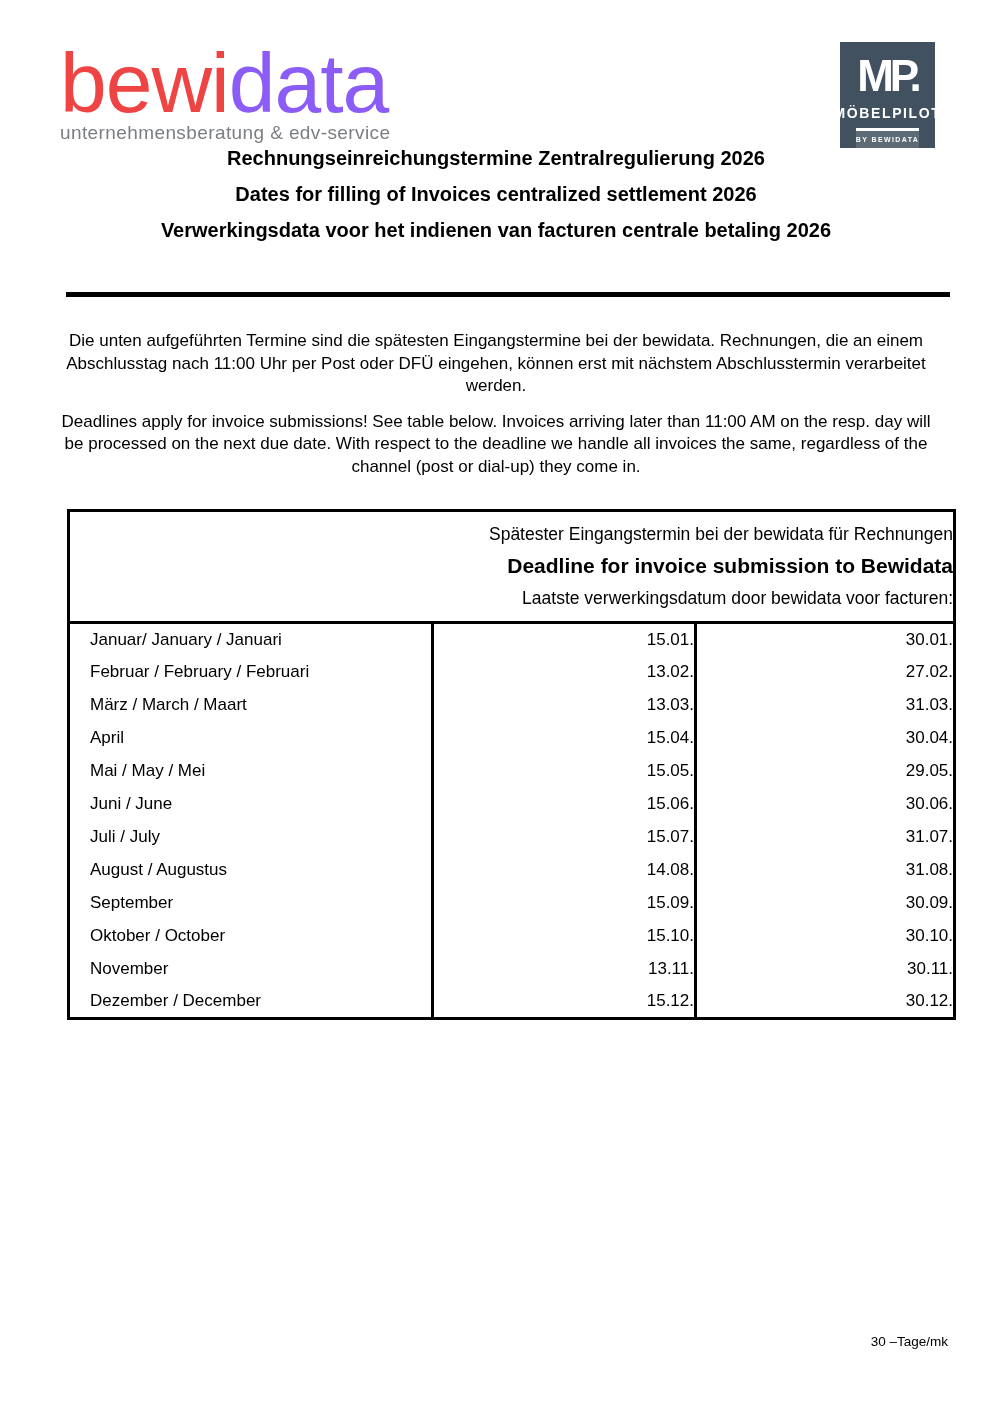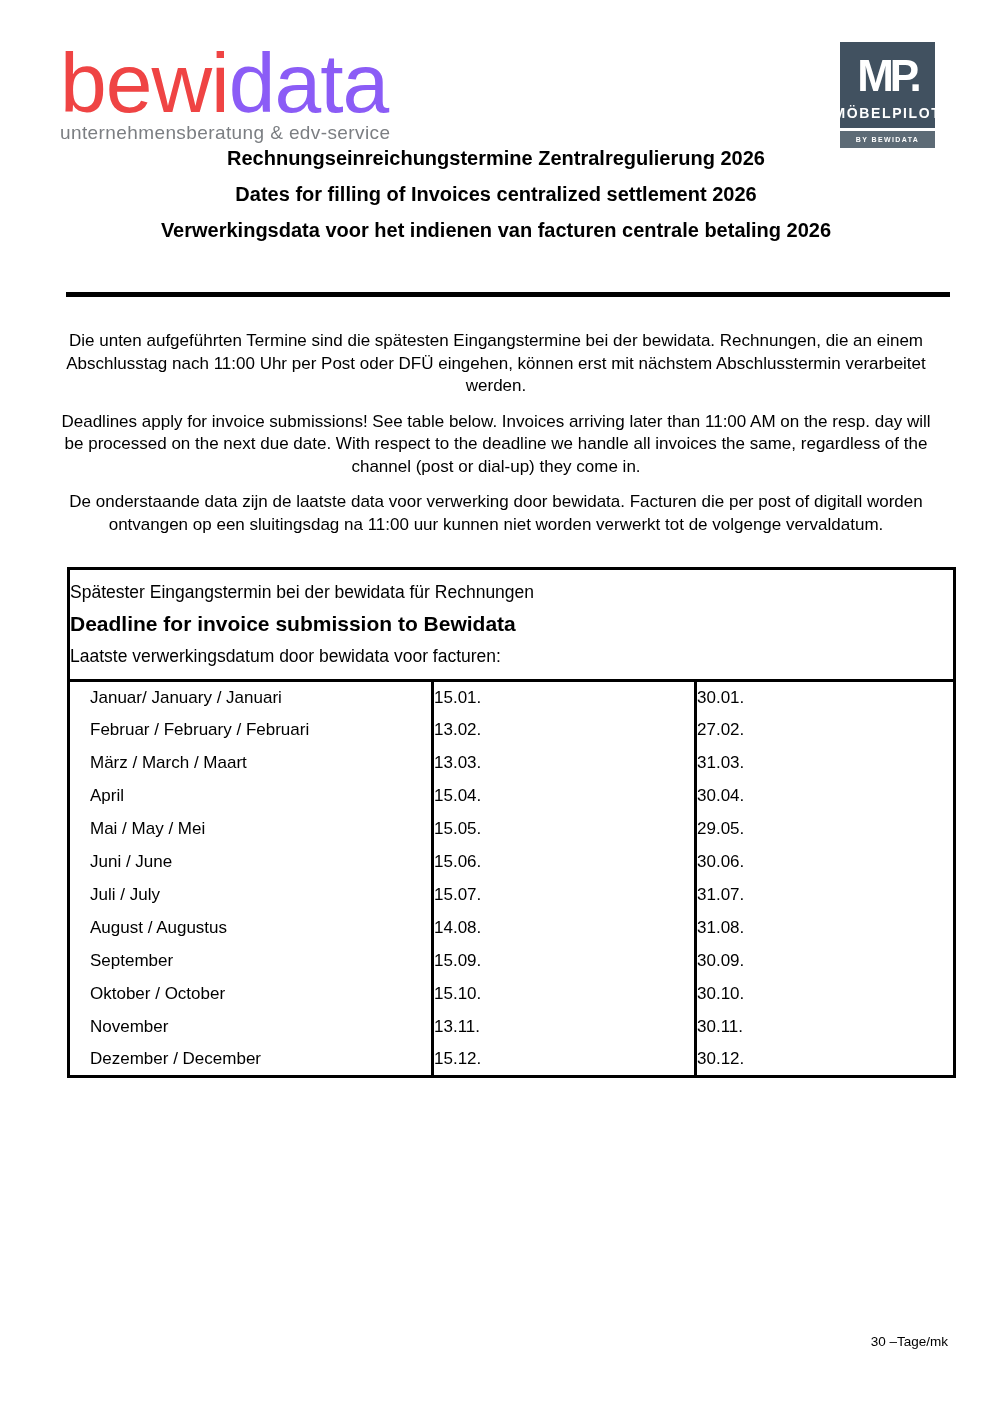--- a/index.html
+++ b/index.html
@@ -32,20 +32,21 @@
     letter-spacing: 0.4px;
     color: #7b7e82;
   }
 
   .mp-logo {
     width: 95px;
     height: 106px;
     background: #415160;
     display: flex;
     flex-direction: column;
+    align-items: center;
   }
   .mp-main {
     flex: 1;
     display: flex;
     flex-direction: column;
     align-items: center;
     justify-content: center;
     padding-top: 4px;
   }
   .mp-initials {
@@ -110,21 +111,21 @@
     margin: 31px 0 0 67px;
     width: 886px;
     table-layout: fixed;
   }
   .deadline-table col.c1 { width: 364px; }
   .deadline-table col.c2 { width: 263px; }
   .deadline-table col.c3 { width: 259px; }
 
   .table-head-block td {
     border-bottom: 3px solid #000;
-    text-align: left;
+    text-align: right;
     padding: 13px 0 14px 0;
     margin-top: 16px;
   }
   .tbl-title-de, .tbl-title-nl { font-size: 17.5px; line-height: 18px; }
   .tbl-title-en { font-size: 21px; line-height: 15px; margin-top: 15px; font-weight: bold; }
   .tbl-title-nl { margin-top: 16px; }
 
   .colhead th {
     border-bottom: 3px solid #000;
     font-size: 17.5px;
@@ -132,21 +133,21 @@
     height: 36px;
     text-align: center;
     vertical-align: middle;
   }
   .colhead th:first-child { text-align: left; padding-left: 20px; }
   .colhead th + th { border-left: 3px solid #000; }
 
   .deadline-table tbody td {
     height: 33px;
     font-size: 17px;
-    text-align: left;
+    text-align: right;
     vertical-align: middle;
   }
   .deadline-table tbody td:first-child { text-align: left; padding-left: 20px; }
   .deadline-table tbody td + td { border-left: 3px solid #000; }
 
   
   .footer-note {
     position: absolute;
     top: 1334px;
     right: 44px;
@@ -181,21 +182,20 @@
     <div class="title-line">Rechnungseinreichungstermine Zentralregulierung 2026</div>
     <div class="title-line">Dates for filling of Invoices centralized settlement 2026</div>
     <div class="title-line">Verwerkingsdata voor het indienen van facturen centrale betaling 2026</div>
   </div>
 
   <div class="rule"></div>
 
   <div class="paragraphs">
     <p class="para">Die unten aufgeführten Termine sind die spätesten Eingangstermine bei der bewidata. Rechnungen, die an einem Abschlusstag nach 11:00 Uhr per Post oder DFÜ eingehen, können erst mit nächstem Abschlusstermin verarbeitet werden.</p>
     <p class="para">Deadlines apply for invoice submissions! See table below. Invoices arriving later than 11:00 AM on the resp. day will be processed on the next due date. With respect to the deadline we handle all invoices the same, regardless of the channel (post or dial-up) they come in.</p>
-    <p class="para">De onderstaande data zijn de laatste data voor verwerking door bewidata. Facturen die per post of digitall worden ontvangen op een sluitingsdag na 11:00 uur kunnen niet worden verwerkt tot de volgenge vervaldatum.</p>
   </div>
 
   <table class="deadline-table">
     <colgroup>
         <col class="c1">
         <col class="c2">
         <col class="c3">
       </colgroup>
     <thead>
       <tr class="table-head-block">

